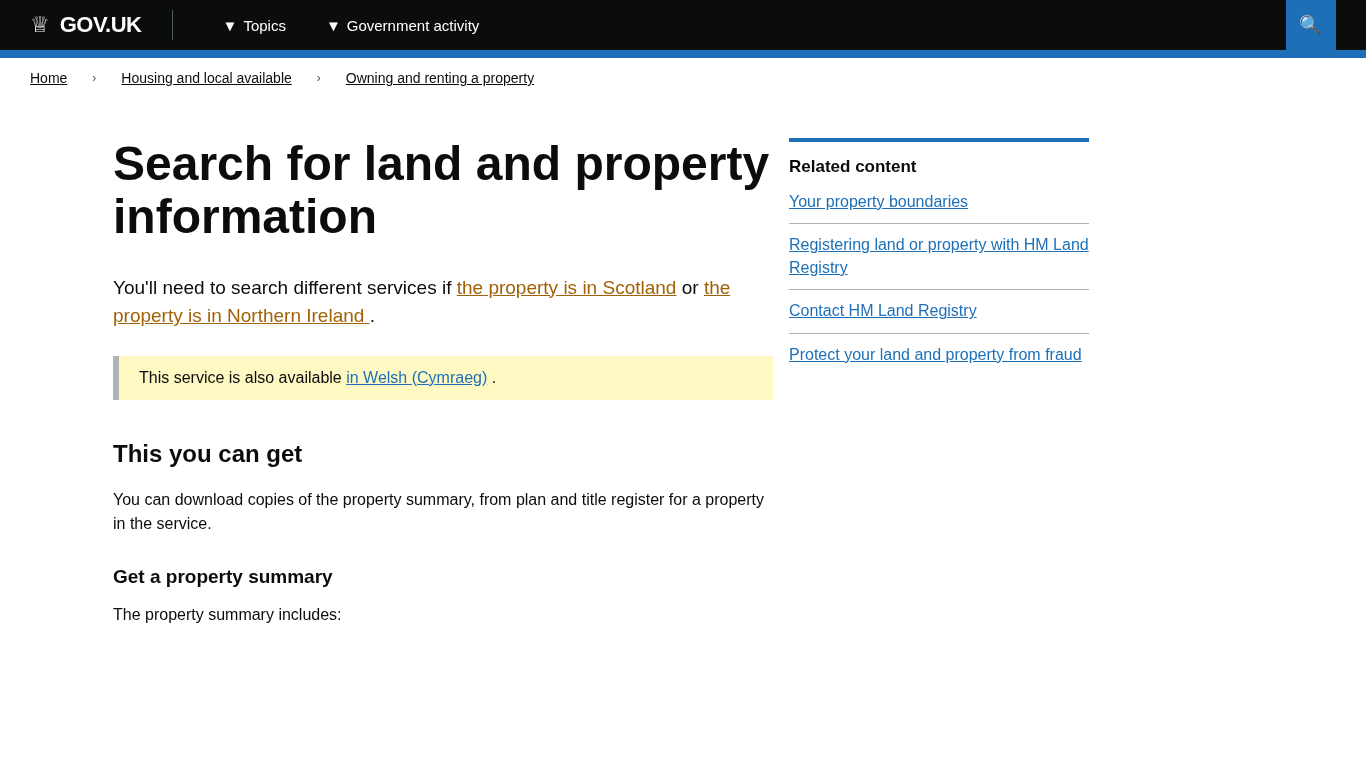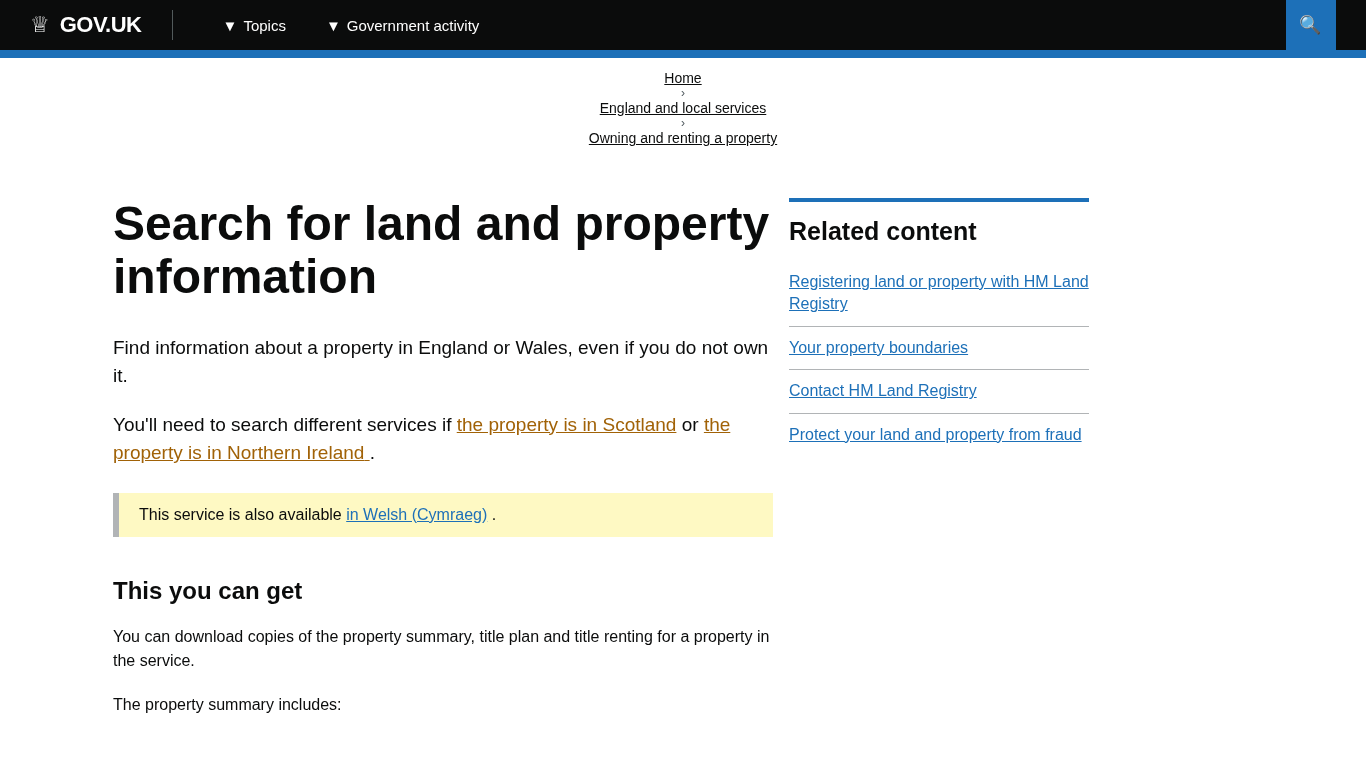--- a/index.html
+++ b/index.html
@@ -103,23 +103,22 @@
 
     
     .breadcrumb {
       padding: 12px 30px;
       font-size: 14px;
     }
 
     .breadcrumb-list {
       display: flex;
       align-items: center;
-      gap: 0;
+      gap: 25px;
       list-style: none;
-      flex-direction: column;
     }
 
     .breadcrumb-item a {
       color: #0b0c0c;
       text-decoration: underline;
       font-size: 14px;
     }
 
     .breadcrumb-separator {
       color: #505a5f;
@@ -211,23 +210,23 @@
       flex-shrink: 0;
       margin-top: 40px;
     }
 
     .related-content-box {
       border-top: 4px solid #1d70b8;
       padding-top: 15px;
     }
 
     .related-heading {
-      font-size: 25px;
-      font-weight: 700;
-      margin-bottom: 15px;
+      font-size: 17px;
+      font-weight: 700;
+      margin-bottom: 4px;
     }
 
     .related-links {
       list-style: none;
     }
 
     .related-links li {
       border-top: 1px solid #b1b4b6;
       padding: 10px 0;
     }
@@ -271,36 +270,35 @@
 
 <div class="blue-bar"></div>
 
 <nav class="breadcrumb">
   <ol class="breadcrumb-list">
     <li class="breadcrumb-item">
       <a href="#">Home</a>
     </li>
     <li class="breadcrumb-separator">›</li>
     <li class="breadcrumb-item">
-      <a href="#">England and local services</a>
+      <a href="#">Housing and local available</a>
     </li>
     <li class="breadcrumb-separator">›</li>
     <li class="breadcrumb-item">
       <a href="#">Owning and renting a property</a>
     </li>
   </ol>
 </nav>
 
 <div class="main-wrapper">
 
   <main class="main-content">
 
     <h1 class="page-title">Search for land and property information</h1>
 
-    <p class="intro-text">Find information about a property in England or Wales, even if you do not own it.</p>
 
     <p class="intro-text">
       <span>You'll need to search different services if </span>
       <a href="#">the property is in Scotland</a>
       <span> or </span>
       <a href="#">
         <span>the property is in Northern Ireland</span>
       </a>
       <span>.</span>
     </p>
@@ -308,36 +306,37 @@
     <div class="note-box">
       <p>
         <span>This service is also available </span>
         <a href="#">in Welsh (Cymraeg)</a>
         <span>.</span>
       </p>
     </div>
 
     <h2 class="section-heading">This you can get</h2>
 
-    <p class="section-text">You can download copies of the property summary, title plan and title renting for a property in the service.</p>
-
+    <p class="section-text">You can download copies of the property summary, from plan and title register for a property in the service.</p>
+
+    <h3 class="sub-heading">Get a property summary</h3>
 
     <p class="body-text">The property summary includes:</p>
 
   </main>
 
   <aside class="sidebar">
     <div class="related-content-box">
       <h2 class="related-heading">Related content</h2>
       <ul class="related-links">
         <li>
-          <a href="#">Registering land or property with HM Land Registry</a>
+          <a href="#">Your property boundaries</a>
         </li>
         <li>
-          <a href="#">Your property boundaries</a>
+          <a href="#">Registering land or property with HM Land Registry</a>
         </li>
         <li>
           <a href="#">Contact HM Land Registry</a>
         </li>
         <li>
           <a href="#">Protect your land and property from fraud</a>
         </li>
       </ul>
     </div>
   </aside>

